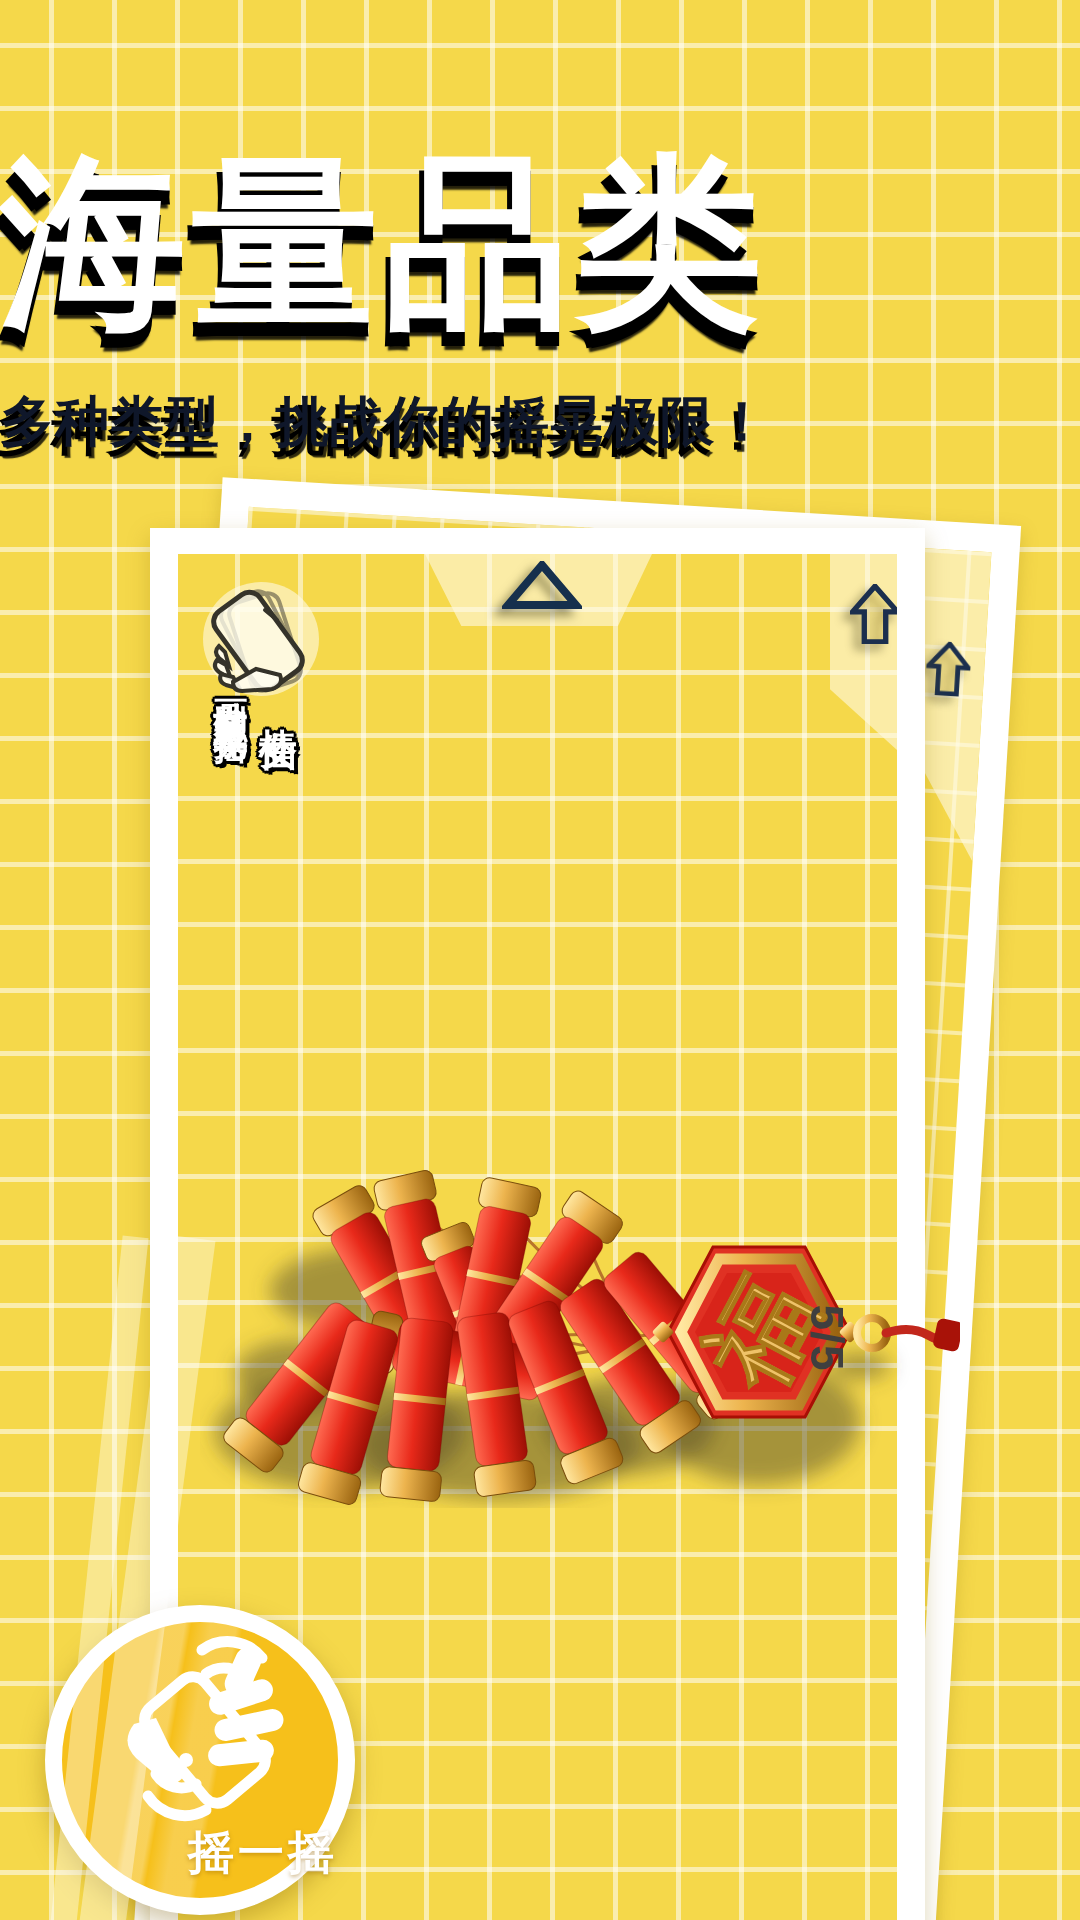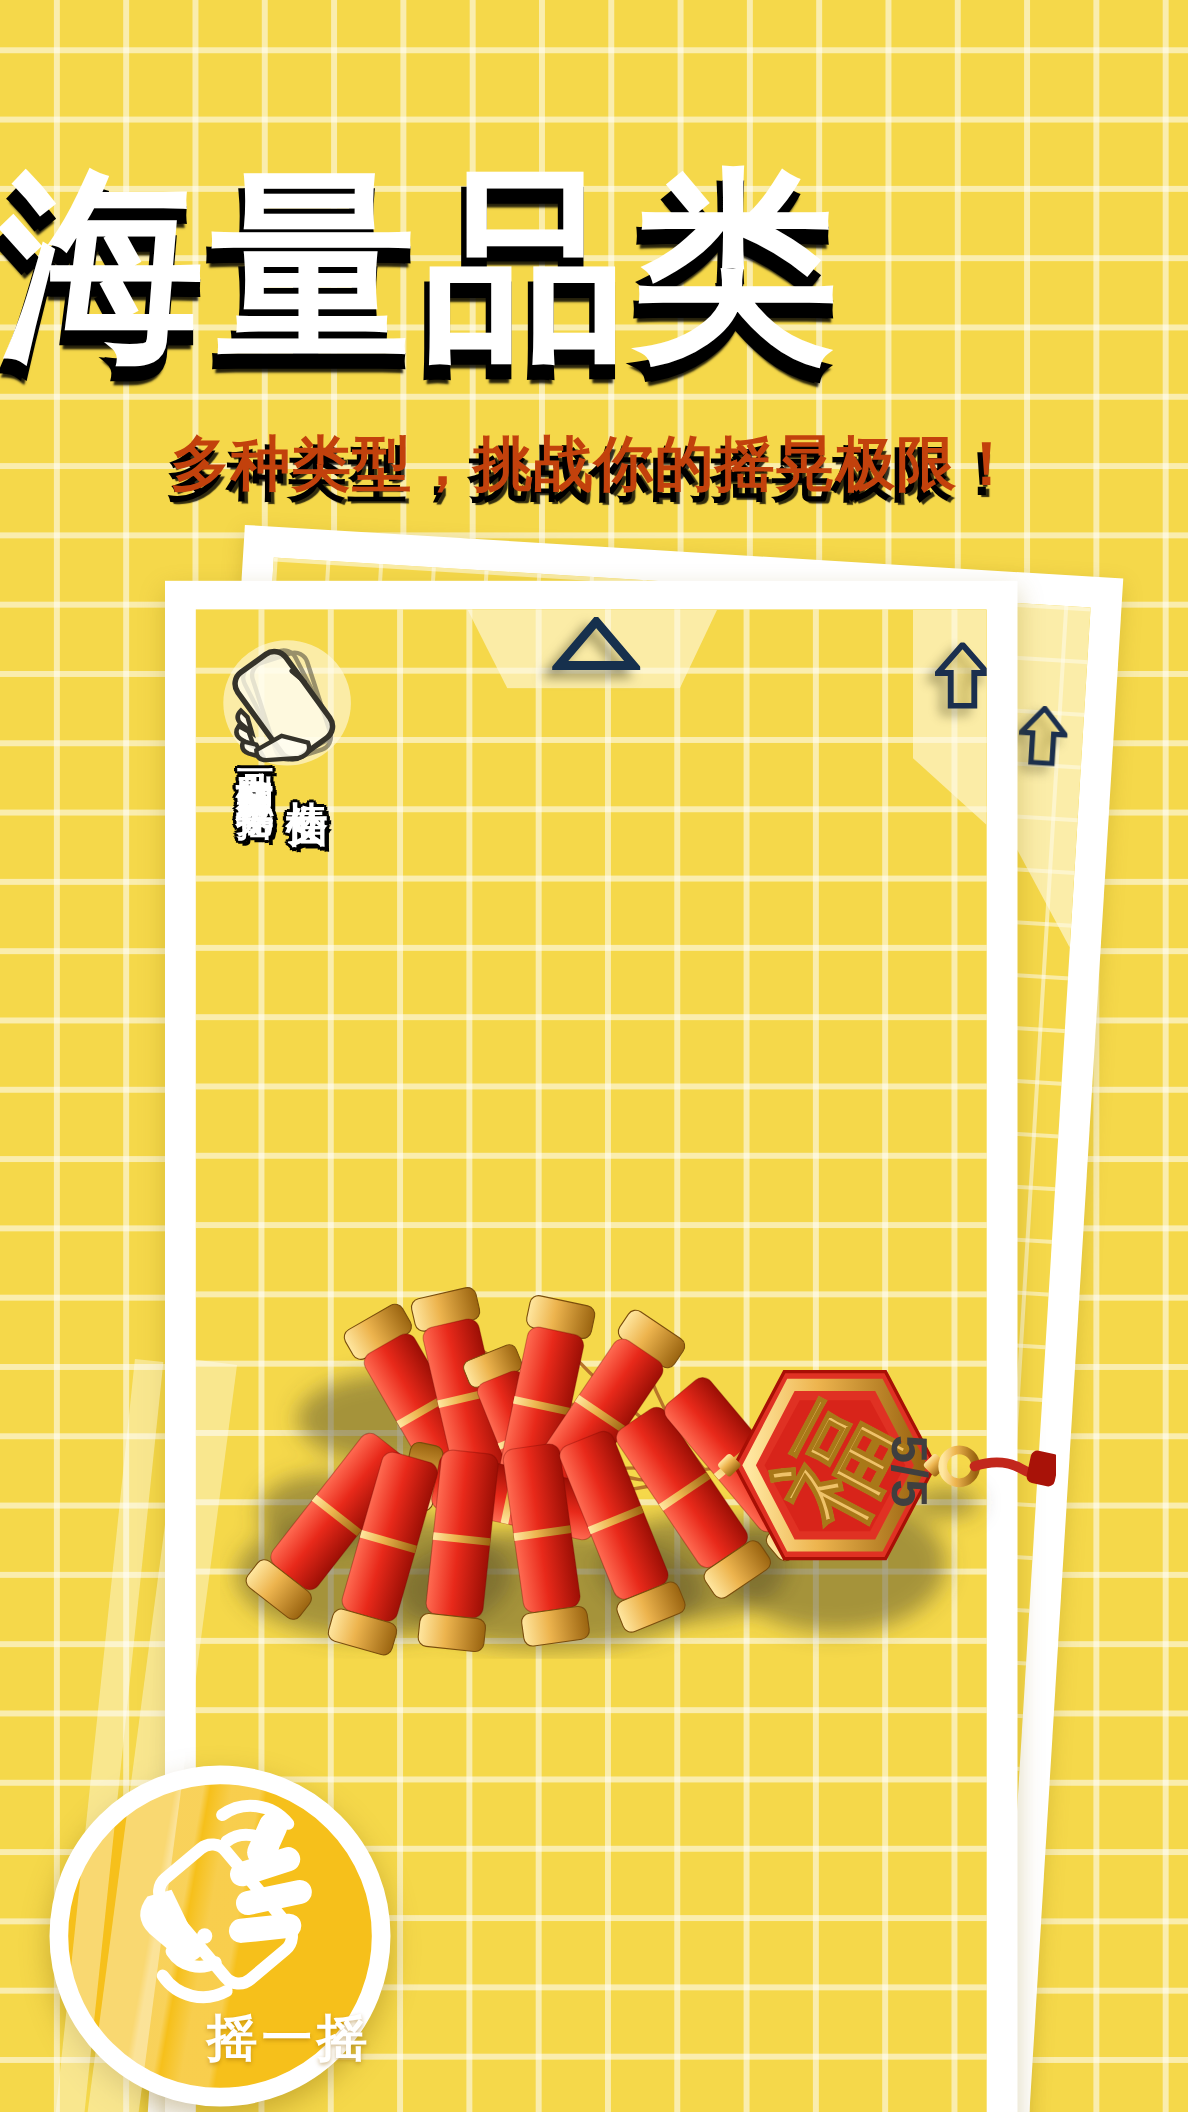--- a/index.html
+++ b/index.html
@@ -27,21 +27,21 @@
   
   #title{
     position:absolute;top:150px;left:0;width:100%;
     text-align:left;font-size:186px;line-height:1;font-weight:900;
     color:#ffffff;letter-spacing:6px;
     text-shadow:-5px 14px 0 #000, 0 14px 0 #000, -2px 18px 2px rgba(0,0,0,.85);
     white-space:nowrap;
   }
   #subtitle{
     position:absolute;top:386px;left:0;width:100%;
-    text-align:center;font-size:54px;font-weight:900;color:#c2410c;
+    text-align:left;font-size:54px;font-weight:900;color:#0f172a;
     letter-spacing:1px;
     text-shadow:-4px 9px 0 #000, -1px 11px 1px rgba(0,0,0,.8);
     white-space:nowrap;
   }
   
   #back-card{
     position:absolute;left:170px;top:500px;width:800px;height:1700px;
     background:#fff;transform:rotate(3.5deg);
     box-shadow:0 6px 18px rgba(140,110,0,.25);
   }

